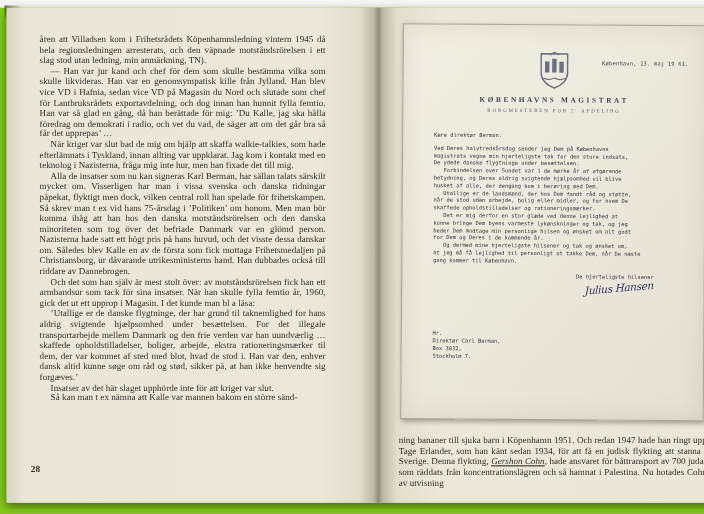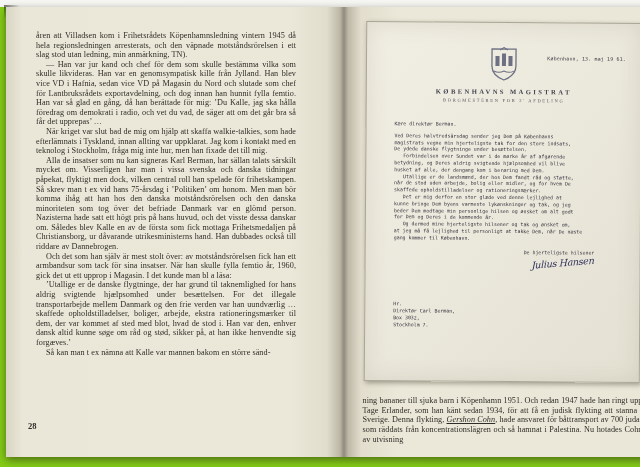--- a/index.html
+++ b/index.html
@@ -88,24 +88,25 @@
 <div id="screen">
   <div class="scan-strip"></div>
 
   <div class="spread">
     <div class="corner-smudge"></div>
 
     <div class="page page-left">
       <div class="text-block book-text">
         <p class="para no-indent">åren att Villadsen kom i Frihetsrådets Köpenhamnsledning vintern 1945 då hela regionsledningen arresterats, och den väpnade motståndsrörelsen i ett slag stod utan ledning, min anmärkning, TN).</p>
         <p class="para">— Han var jur kand och chef för dem som skulle bestämma vilka som skulle likvideras. Han var en genomsympatisk kille från Jylland. Han blev vice VD i Hafnia, sedan vice VD på Magasin du Nord och slutade som chef för Lantbruksrådets exportavdelning, och dog innan han hunnit fylla femtio. Han var så glad en gång, då han berättade för mig: ’Du Kalle, jag ska hålla föredrag om demokrati i radio, och vet du vad, de säger att om det går bra så får det upprepas’ …</p>
-        <p class="para">När kriget var slut bad de mig om hjälp att skaffa walkie-talkies, som hade efterlämnats i Tyskland, innan allting var uppklarat. Jag kom i kontakt med en teknolog i Stockholm, fråga mig inte hur, men han fixade det till mig.</p>
+        <p class="para">När kriget var slut bad de mig om hjälp att skaffa walkie-talkies, som hade efterlämnats i Tyskland, innan allting var uppklarat. Jag kom i kontakt med en teknolog i Nazisterna, fråga mig inte hur, men han fixade det till mig.</p>
         <p class="para">Alla de insatser som nu kan signeras Karl Berman, har sällan talats särskilt mycket om. Visserligen har man i vissa svenska och danska tidningar påpekat, flyktigt men dock, vilken central roll han spelade för frihetskampen. Så skrev man t ex vid hans 75-årsdag i ’Politiken’ om honom. Men man bör komma ihåg att han hos den danska motståndsrörelsen och den danska minoriteten som tog över det befriade Danmark var en glömd person. Nazisterna hade satt ett högt pris på hans huvud, och det visste dessa danskar om. Således blev Kalle en av de första som fick mottaga Frihetsmedaljen på Christiansborg, ur dåvarande utrikesministerns hand. Han dubbades också till riddare av Dannebrogen.</p>
         <p class="para">Och det som han själv är mest stolt över: av motståndsrörelsen fick han ett armbandsur som tack för sina insatser. När han skulle fylla femtio år, 1960, gick det ut ett upprop i Magasin. I det kunde man bl a läsa:</p>
         <p class="para">’Utallige er de danske flygtninge, der har grund til taknemlighed for hans aldrig svigtende hjælpsomhed under besættelsen. For det illegale transportarbejde mellem Danmark og den frie verden var han uundværlig … skaffede opholdstilladelser, boliger, arbejde, ekstra rationeringsmærker til dem, der var kommet af sted med blot, hvad de stod i. Han var den, enhver dansk altid kunne søge om råd og stød, sikker på, at han ikke henvendte sig forgæves.’</p>
+        <p class="para">Insatser av det här slaget upphörde inte för att kriget var slut.</p>
         <p class="para">Så kan man t ex nämna att Kalle var mannen bakom en större sänd-</p>
       </div>
       <div class="pagenum pagenum-left">28</div>
     </div>
 
     <div class="page page-right">
 
       <div class="letter">
         <div class="letter-date">København, 13. maj 19 61.</div>
 

